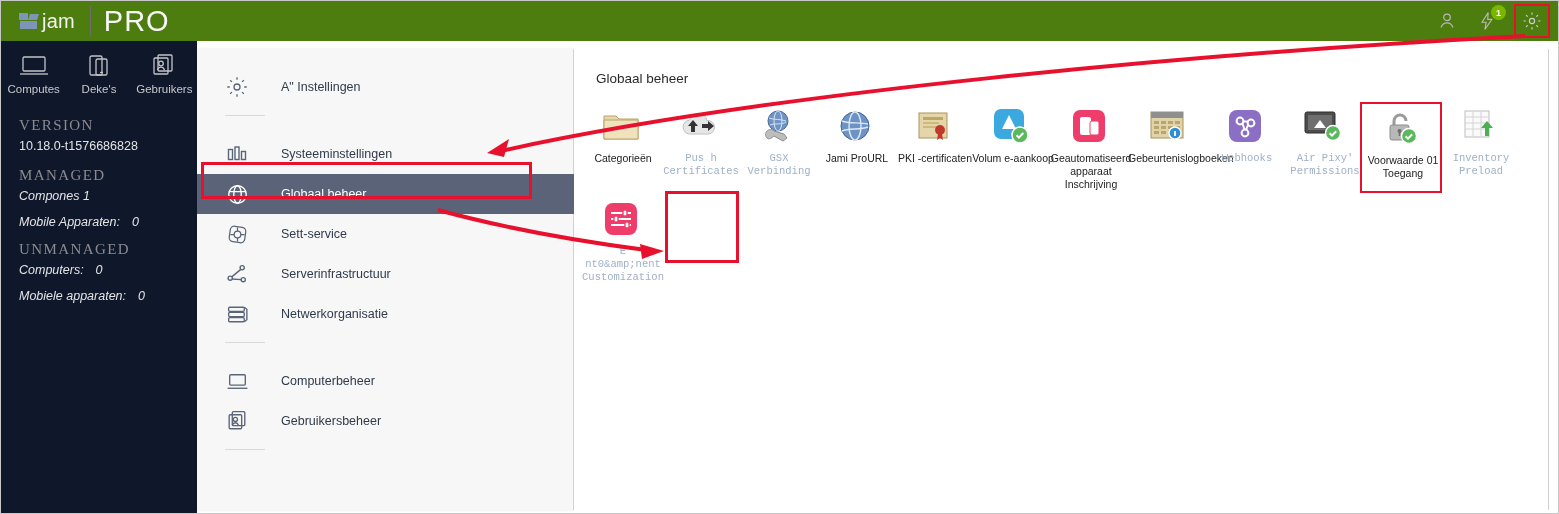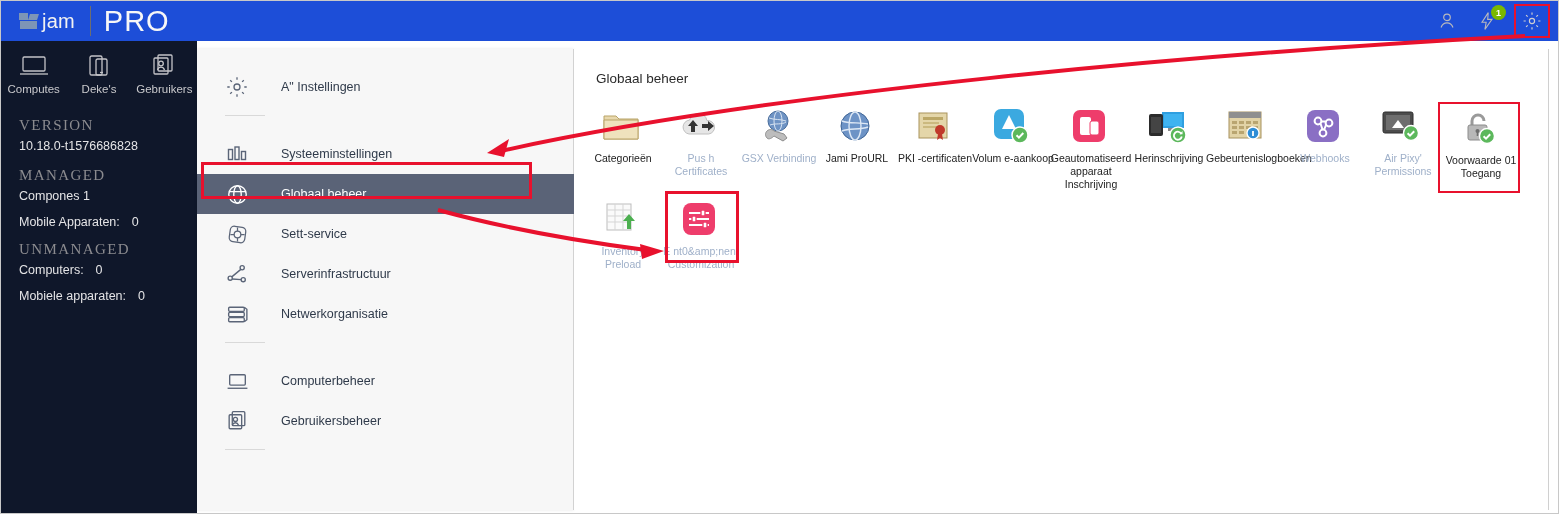--- a/index.html
+++ b/index.html
@@ -14,21 +14,21 @@
     width: 1559px; height: 514px;
     background: #ffffff;
     border: 1px solid #c8c8c8;
     overflow: hidden;
   }
 
   
   .topbar {
     position: absolute; left: 0; top: 0;
     width: 1559px; height: 40px;
-    background: #1d4ed8;
+    background: #4d7c0f;
     display: flex; align-items: center;
   }
   .brand {
     display: flex; align-items: center;
     padding-left: 18px;
   }
   .brand-mark {
     width: 20px; height: 17px;
     position: relative; margin-right: 3px;
   }
@@ -85,21 +85,21 @@
     flex: 1; text-align: center; color: #c9c9cc;
   }
   .rail-tab svg { display: block; margin: 0 auto 4px auto; }
   .rail-tab span { font-size: 11.5px; display:block; white-space: nowrap; }
   .rail-stats { padding: 22px 0 0 18px; }
   .stat-label {
     font-size: 15px; letter-spacing: 1.4px; color: #8b8b8f;
     margin-bottom: 5px; text-transform: uppercase; font-family: Liberation Serif, serif;
   }
   .stat-value { font-size: 12.5px; color: #e4e4e6; margin-bottom: 14px; }
-  .stat-row { font-size: 12.5px; color: #e4e4e6; margin-bottom: 12px; }
+  .stat-row { font-size: 12.5px; color: #e4e4e6; margin-bottom: 12px; font-style: italic; }
   .stat-row b { font-weight: 400; padding-left: 12px; }
 
   
   .panel {
     position: absolute; left: 196px; top: 48px;
     width: 377px; height: 461px;
     background: #f7f7f7;
     border-right: 1px solid #d2d2d2;
     box-shadow: 0 0 3px rgba(0,0,0,.10);
   }
@@ -143,21 +143,21 @@
     position: relative;
   }
   .tile .glyph {
     height: 44px; display: flex; align-items: center;
     justify-content: center; margin-bottom: 4px;
   }
   .tile .cap {
     font-size: 10.5px; text-align: center; line-height: 13px;
     color: #222222; width: 82px;
   }
-  .tile.dim .cap { color: #9fb0c9; }
+  .tile.dim .cap { color: #9fb0c9; font-family: Liberation Mono, monospace; }
   .tile.boxed {
     outline: 2px solid #e8112d;
     outline-offset: 0px;
     padding-top: 2px;
   }
   .rounded-app { border-radius: 9px; }
 
   
   .overlay {
     position: absolute; left: 0; top: 0;
@@ -450,35 +450,20 @@
           <svg width="36" height="36" viewBox="0 0 36 36">
             <rect class="rounded-app" x="2" y="2" width="32" height="32" rx="7" fill="#ee3d6b"></rect>
             <rect x="9" y="9" width="11" height="18" rx="2" fill="#fff"></rect>
             <rect x="19" y="13" width="9" height="14" rx="2" fill="#fff" stroke="#ee3d6b"></rect>
           </svg>
         </span>
         <span class="cap">Geautomatiseerd apparaat Inschrijving</span>
       </div>
 
 
-      <div class="tile">
-        <span class="glyph">
-          <svg width="42" height="36" viewBox="0 0 42 36">
-            <rect x="16" y="4" width="22" height="16" fill="#2f9fe0"></rect>
-            <rect x="18" y="6" width="18" height="12" fill="#3fb3f0"></rect>
-            <path d="M22 20h10v3H22z" fill="#888"></path>
-            <rect x="3" y="6" width="14" height="22" rx="2" fill="#2b2b2b"></rect>
-            <rect x="5" y="9" width="10" height="16" fill="#444"></rect>
-            <circle cx="32" cy="27" r="8" fill="#5cb85c" stroke="#fff" stroke-width="1.4"></circle>
-            <path d="M35.5 26a4 4 0 1 0 .3 2.5" stroke="#fff" stroke-width="1.8" fill="none"></path>
-            <path d="M36.5 23v3.2h-3.1z" fill="#fff"></path>
-          </svg>
-        </span>
-        <span class="cap">Herinschrijving</span>
-      </div>
 
       <div class="tile">
         <span class="glyph">
           <svg width="38" height="34" viewBox="0 0 38 34">
             <rect x="3" y="3" width="32" height="26" fill="#e2d3a6" stroke="#a7925f"></rect>
             <rect x="3" y="3" width="32" height="6" fill="#8f8f8f"></rect>
             <g fill="#b9a570">
               <rect x="6" y="12" width="5" height="3"></rect>
                 <rect x="13" y="12" width="5" height="3"></rect>
               <rect x="20" y="12" width="5" height="3"></rect>

